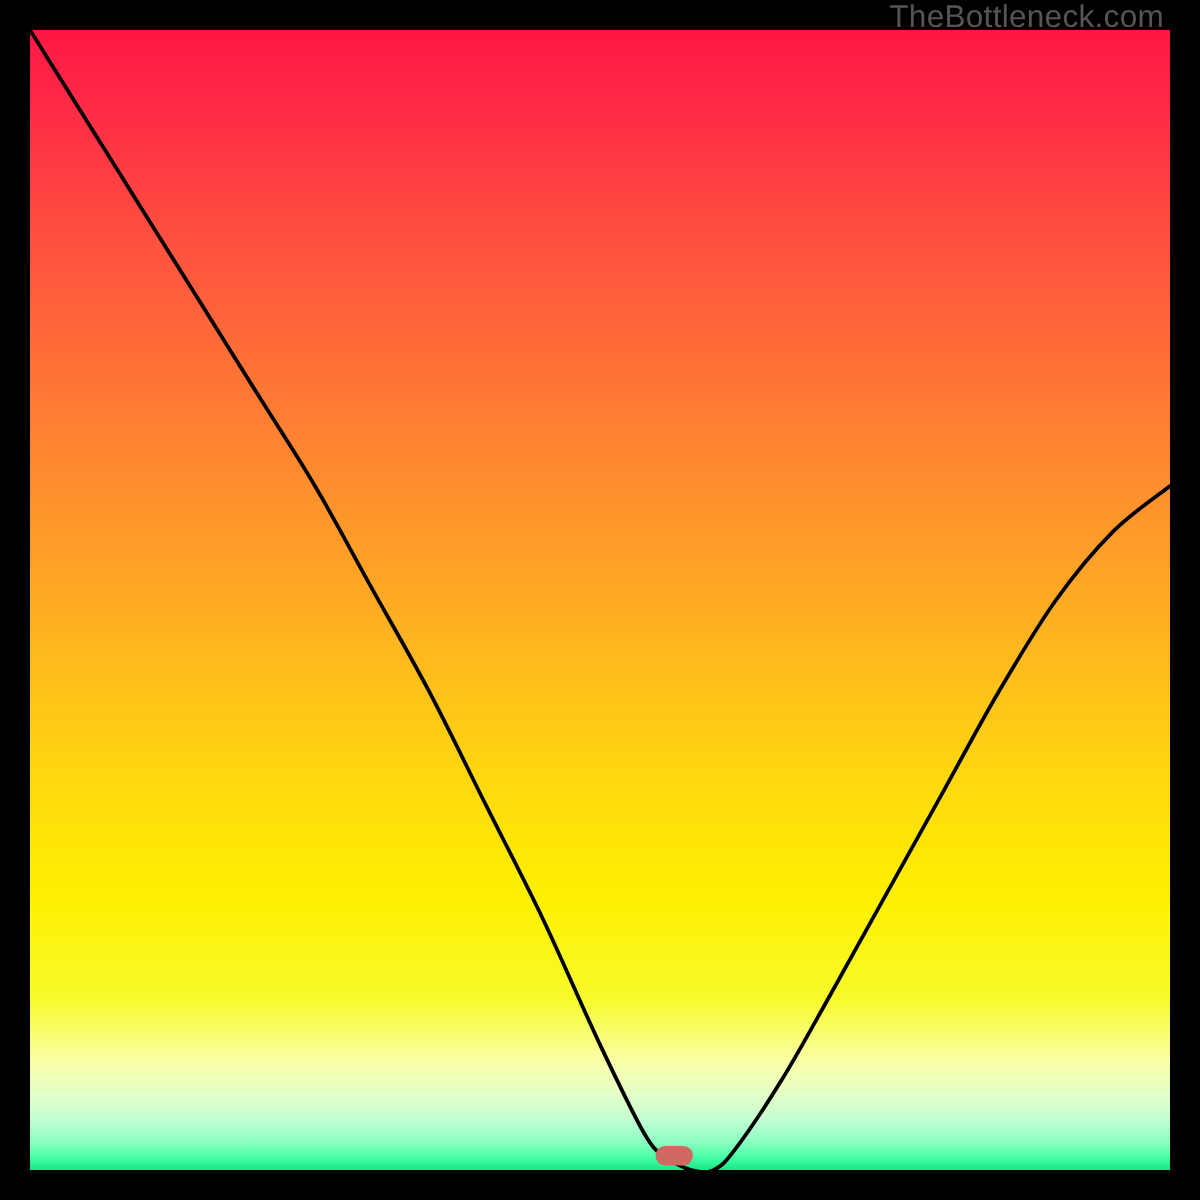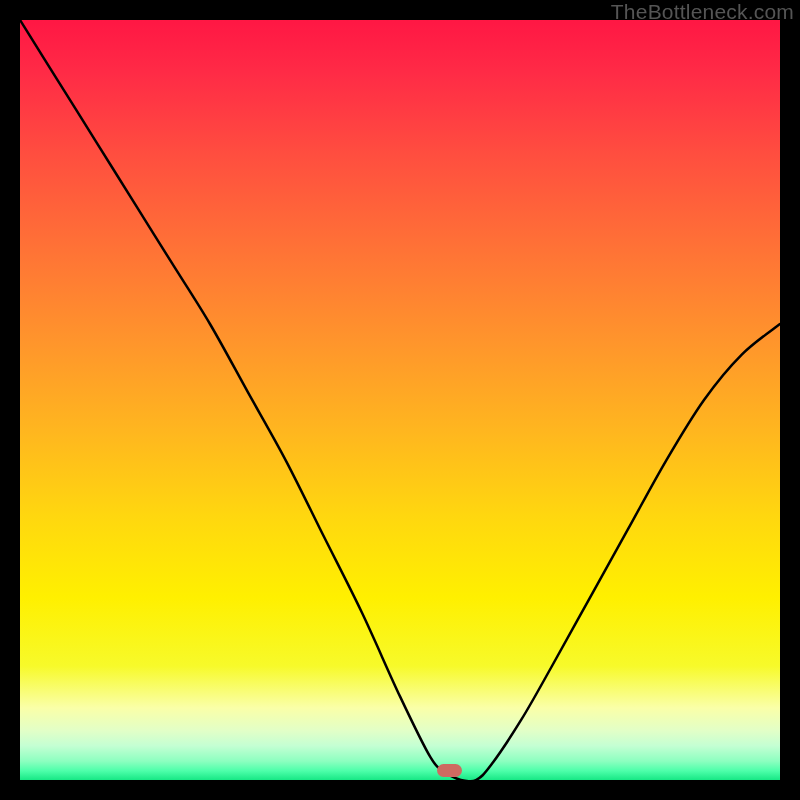--- a/index.html
+++ b/index.html
@@ -21,21 +21,21 @@
   .plot-area {
     position: absolute;
     left: 0;
     top: 0;
     width: 760px;
     height: 760px;
   }
   .watermark {
     position: absolute;
     top: 0px;
-    right: 6px;
+    right: 24px;
     color: #555555;
     font-family: Arial, Helvetica, sans-serif;
     font-size: 21px;
     letter-spacing: 0.2px;
     user-select: none;
   }
   .curve {
     position: absolute;
     left: 0;
     top: 0;

